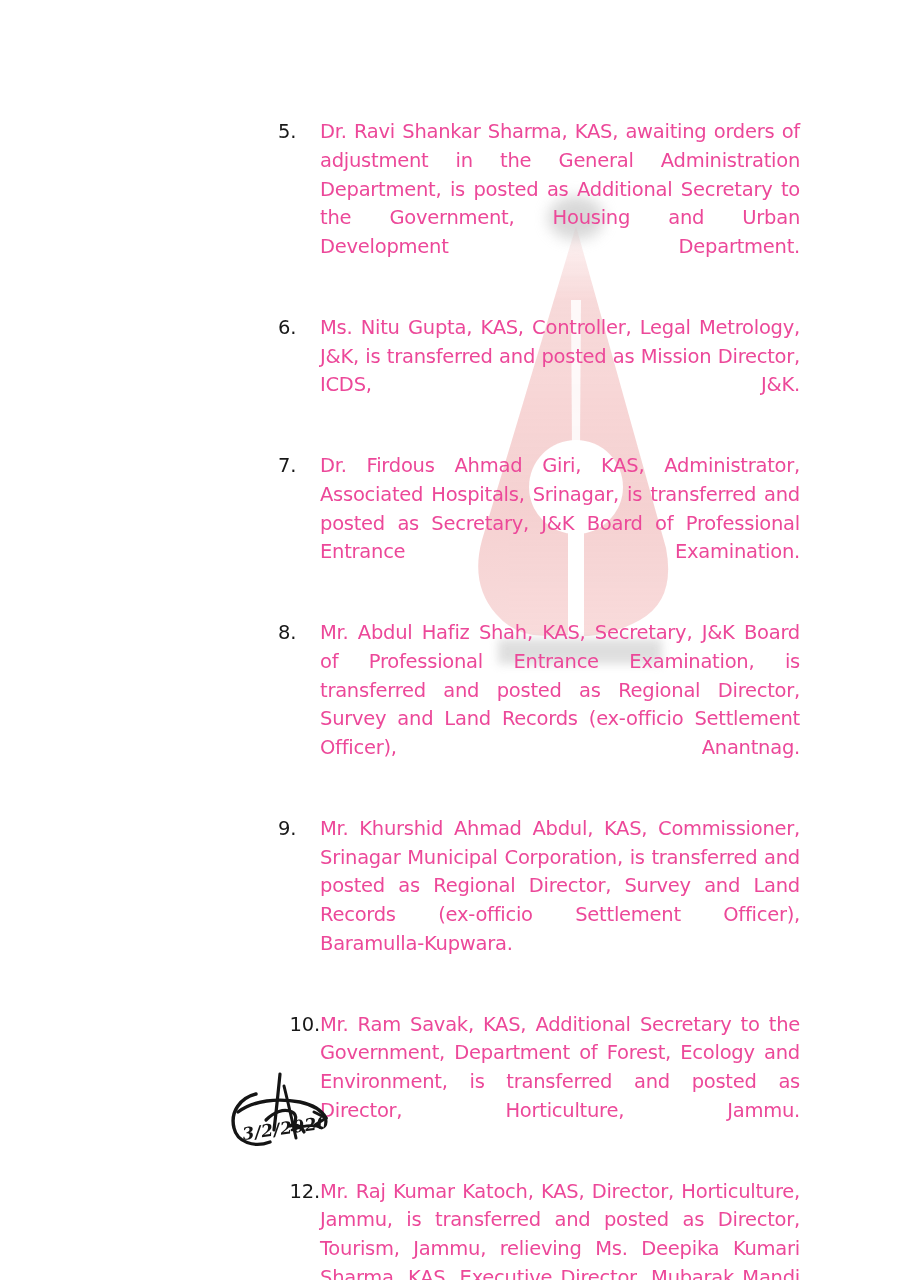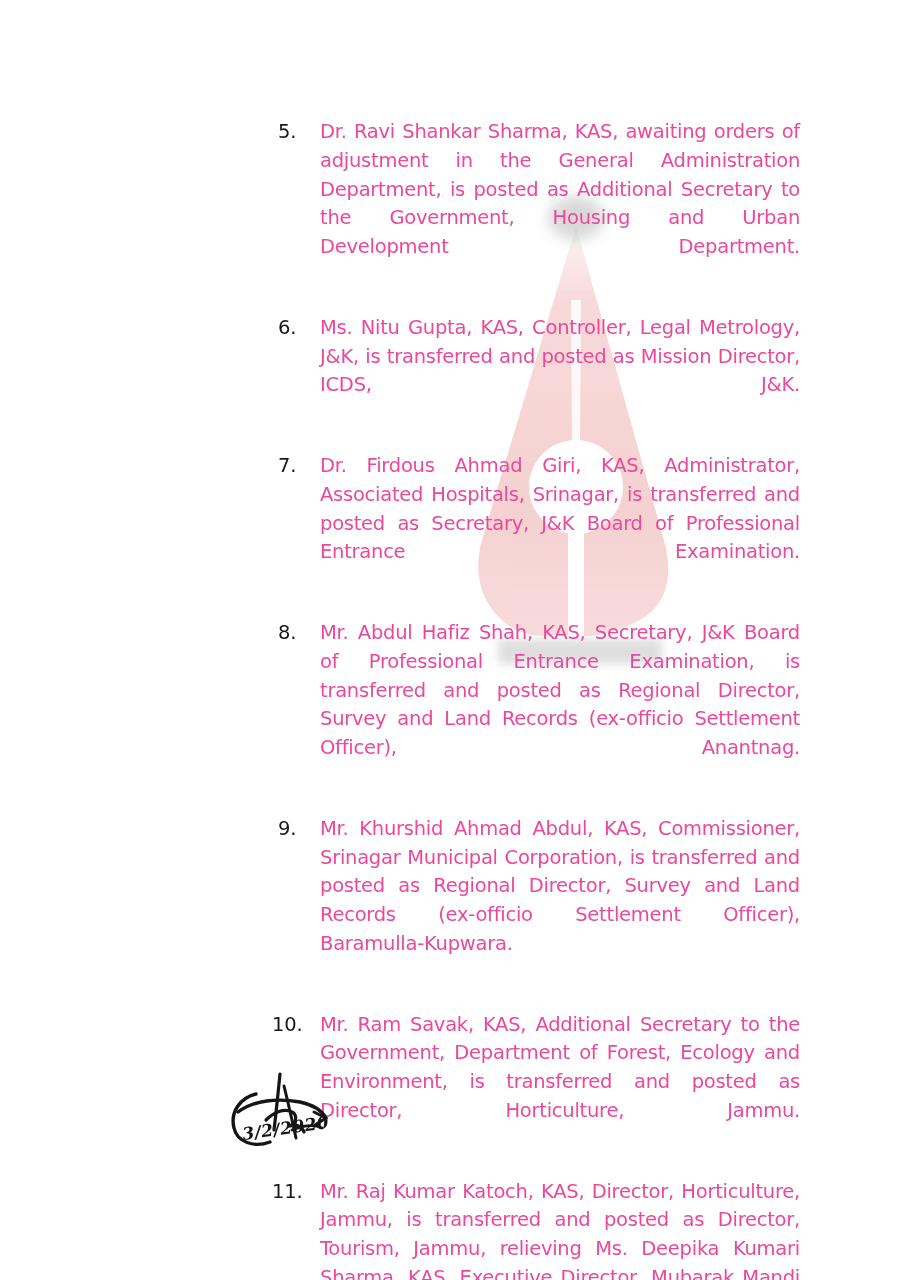--- a/index.html
+++ b/index.html
@@ -71,20 +71,21 @@
     padding-left: 6px;
     box-sizing: border-box;
     font-size: 19.5px;
     line-height: 28.8px;
     color: #181818;
     font-family: "DejaVu Sans", sans-serif;
     letter-spacing: -0.2px;
   }
   .item-number.wide {
     padding-left: 0px;
+    text-align: right;
   }
   .item-text {
     flex: 1 1 auto;
     font-size: 19.5px;
     line-height: 28.8px;
     color: #ec4899;
     text-align: justify;
     text-justify: inter-word;
     letter-spacing: -0.25px;
     word-spacing: 0.3px;
@@ -182,21 +183,21 @@
       <div class="item-number">9.</div>
       <div class="item-text">Mr. Khurshid Ahmad Abdul, KAS, Commissioner, Srinagar Municipal Corporation, is transferred and posted as Regional Director, Survey and Land Records (ex-officio Settlement Officer), Baramulla-Kupwara.</div>
     </div>
 
     <div class="item">
       <div class="item-number wide">10.</div>
       <div class="item-text">Mr. Ram Savak, KAS, Additional Secretary to the Government, Department of Forest, Ecology and Environment, is transferred and posted as Director, Horticulture, Jammu.</div>
     </div>
 
     <div class="item">
-      <div class="item-number wide">11.</div>
+      <div class="item-number wide">12.</div>
       <div class="item-text">Mr. Raj Kumar Katoch, KAS, Director, Horticulture, Jammu, is transferred and posted as Director, Tourism, Jammu, relieving Ms. Deepika Kumari Sharma, KAS, Executive Director, Mubarak Mandi Heritage Society, Jammu of the additional charge of the post.</div>
     </div>
 
   </div>
 
   <svg class="signature" viewBox="0 0 130 100" xmlns="http://www.w3.org/2000/svg" aria-hidden="true">
     <g fill="none" stroke="#151515" stroke-linecap="round" stroke-linejoin="round">
       <path d="M 58 6 C 56 26 54 46 52 62" stroke-width="3.2"></path>
       <path d="M 16 44 C 32 32 56 30 78 34 C 92 37 100 43 104 50" stroke-width="3.4"></path>
       <path d="M 104 50 L 92 44 M 104 50 L 93 57" stroke-width="3"></path>

